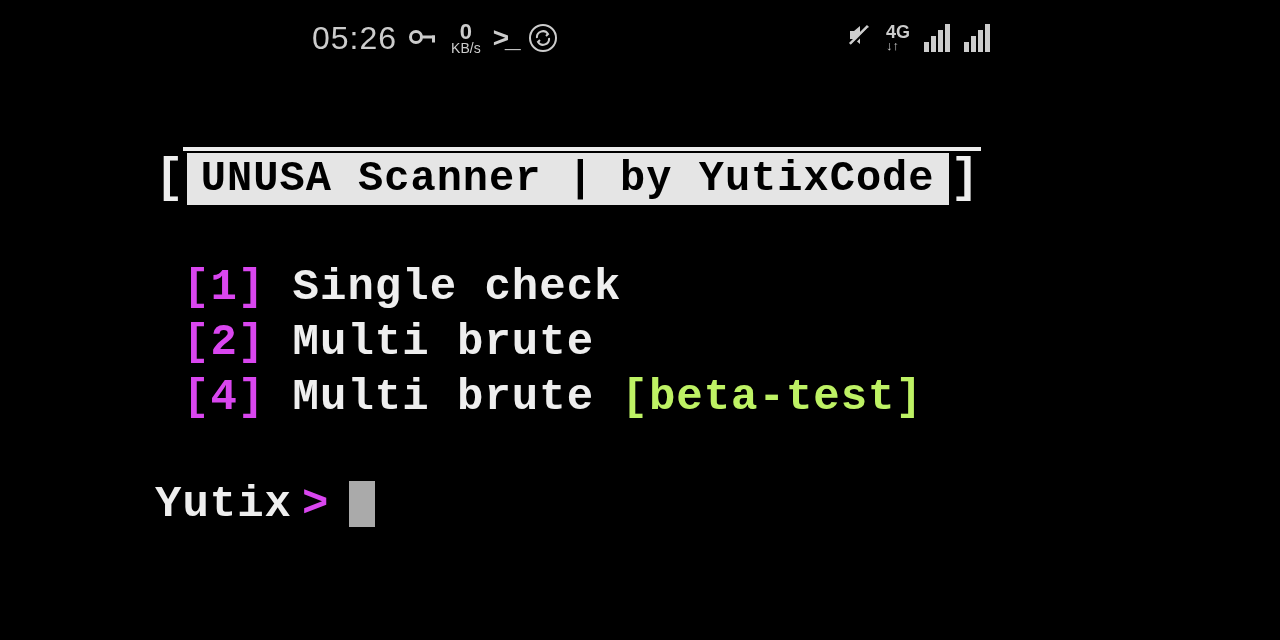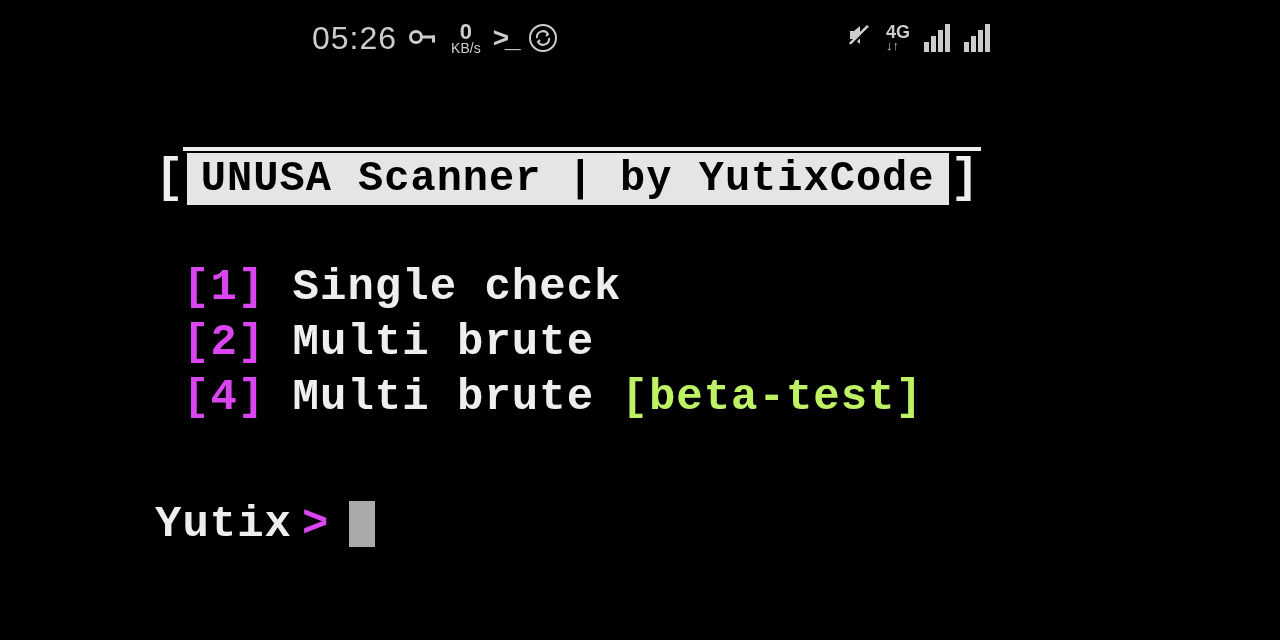--- a/index.html
+++ b/index.html
@@ -151,21 +151,21 @@
     .bracket-num {
       color: #d946ef;
     }
     .white-text {
       color: #eee;
     }
     .gray-text {
       color: #bef264;
     }
     .prompt-line {
-      margin-top: 76px;
+      margin-top: 56px;
       display: flex;
       align-items: center;
       font-size: 44px;
     }
     .prompt-label {
       color: #eee;
     }
     .prompt-gt {
       color: #d946ef;
       margin: 0 10px 0 10px;

